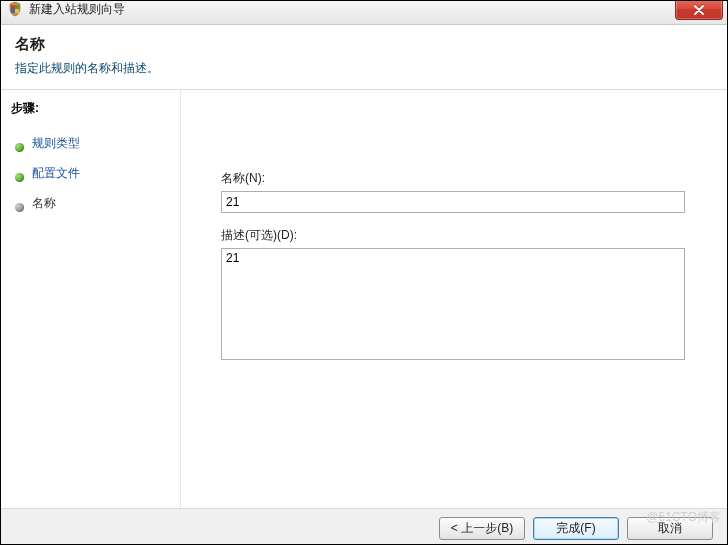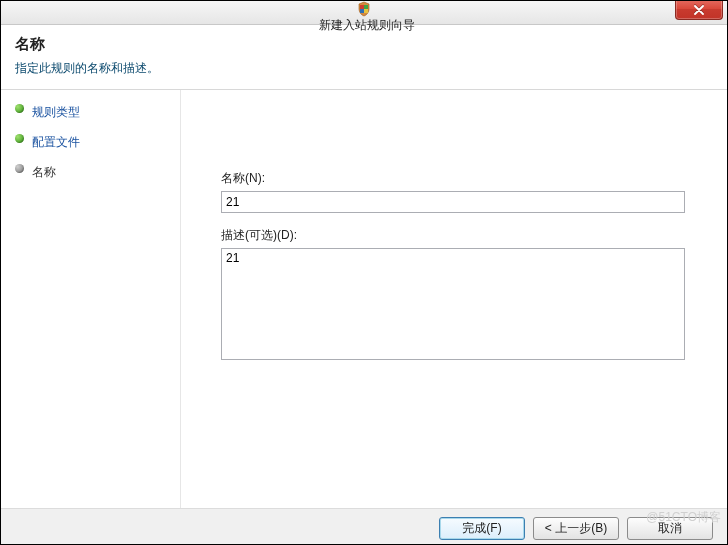--- a/index.html
+++ b/index.html
@@ -14,24 +14,22 @@
     position: relative;
     border: 1px solid #000;
   }
 
   
   .titlebar {
     height: 24px;
     background: linear-gradient(to bottom, #f6f6f6, #e6e6e6);
     border-bottom: 1px solid #c8c8c8;
     display: flex;
-    align-items: center;
     padding: 0 0 0 6px;
     position: relative;
-    flex-direction: column;
   }
   .titlebar .appicon {
     width: 16px; height: 16px;
     margin-right: 6px;
     flex: 0 0 auto;
     display: flex; align-items: center; justify-content: center;
   }
   .titlebar .title-text {
     font-size: 12px;
     color: #222;
@@ -80,21 +78,21 @@
     padding: 10px 10px 10px 10px;
     border-right: 1px solid #e6e6e6;
   }
   .sidebar .steps-title {
     font-weight: bold;
     font-size: 12px;
     margin-bottom: 14px;
   }
   .sidebar ul { list-style: none; margin: 0; padding: 0; }
   .sidebar li {
-    display: flex; align-items: flex-start;
+    display: flex; align-items: flex-end;
     padding: 4px 0 9px 4px;
     font-size: 12px;
     color: #1a52a0;
     cursor: default;
   }
   .sidebar li .bullet {
     width: 9px; height: 9px; border-radius: 50%;
     background: radial-gradient(circle at 30% 30%, #9fe06e, #4fa72d 70%, #2f7a18);
     margin-right: 8px;
     flex: 0 0 auto;
@@ -194,20 +192,21 @@
 </div>
 
 <div class="header-panel">
   <div class="page-title">名称</div>
   <div class="page-desc">指定此规则的名称和描述。</div>
 </div>
 <div class="hr"></div>
 
 <div class="body">
   <div class="sidebar">
+    <div class="steps-title">步骤:</div>
     <ul>
       <li>
         <span class="bullet"></span>
         <span>规则类型</span>
       </li>
       <li>
         <span class="bullet"></span>
         <span>配置文件</span>
       </li>
       <li class="current">
@@ -223,18 +222,18 @@
       <input type="text" class="text-input" value="21" style="">
     </div>
     <div class="field-block">
       <div class="field-label">描述(可选)(D):</div>
       <textarea class="textarea-input" style="">21</textarea>
     </div>
   </div>
 </div>
 
 <div class="footer">
+  <button class="btn">&lt; 上一步(B)</button>
   <button class="btn default">完成(F)</button>
-  <button class="btn">&lt; 上一步(B)</button>
   <button class="btn">取消</button>
 </div>
 
 <div class="watermark">@51CTO博客</div>
 
 </body></html>

